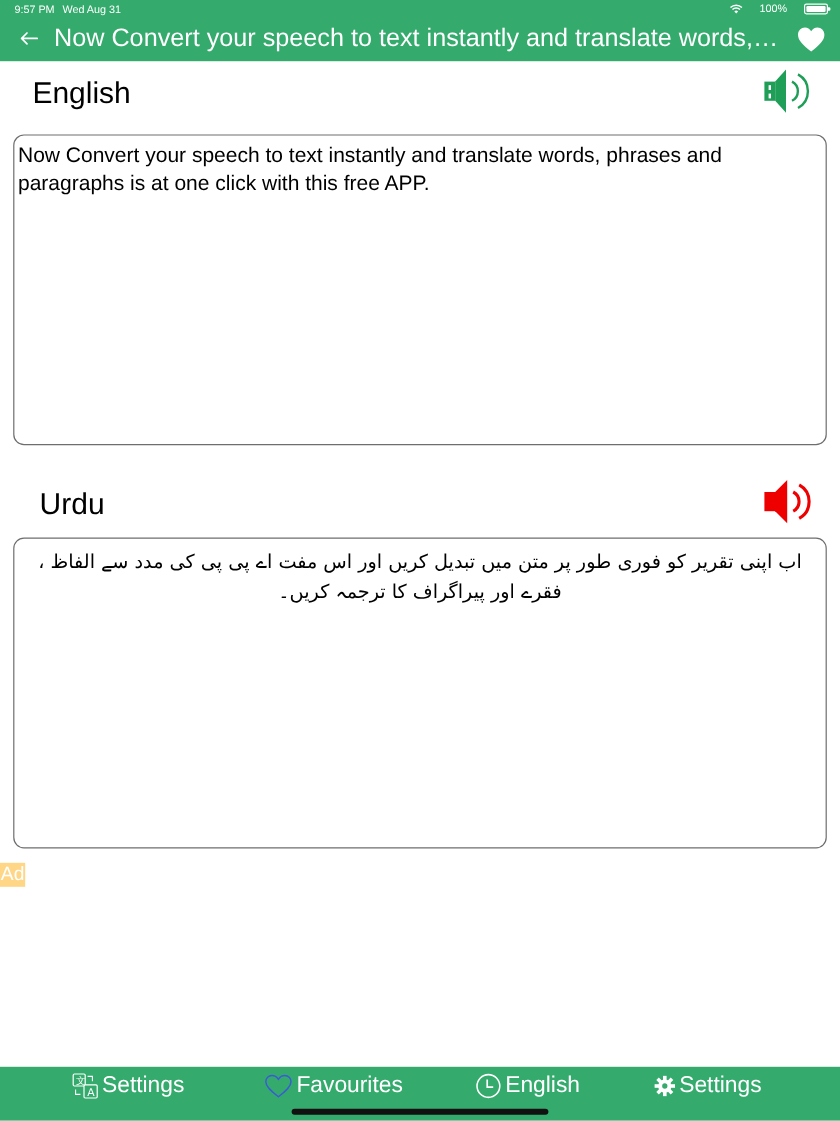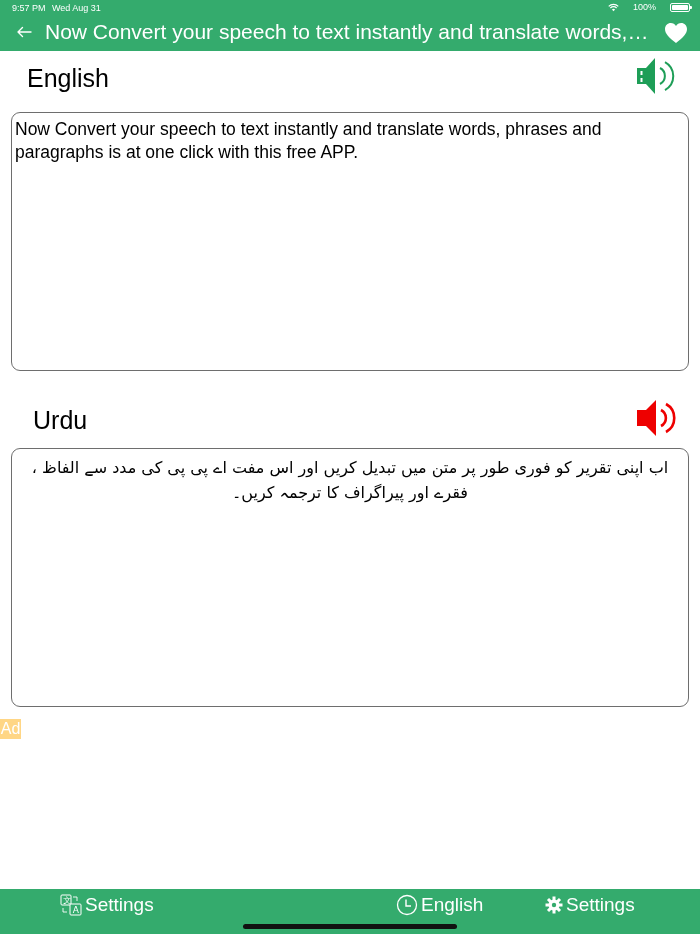--- a/index.html
+++ b/index.html
@@ -166,20 +166,26 @@
     <div class="tab-item" style="left:60px;">
       <svg class="tab-icon" width="22" height="22" viewBox="0 0 22 22">
         <rect x="1" y="1" width="10" height="10" rx="1" stroke="#fff" stroke-width="1" fill="none"></rect>
         <text x="3.3" y="9" font-size="8" fill="#fff" font-family="DejaVu Sans, sans-serif">文</text>
         <rect x="10" y="10" width="11" height="11" rx="1" stroke="#fff" stroke-width="1" fill="#34ab6d"></rect>
         <text x="12.8" y="19" font-size="9" fill="#fff" font-family="DejaVu Sans, sans-serif">A</text>
         <path d="M13 3 h4 v4" stroke="#fff" stroke-width="0.9" fill="none"></path>
         <path d="M3 14 v4 h4" stroke="#fff" stroke-width="0.9" fill="none"></path>
       </svg>
       <span>Settings</span>
+    </div>
+    <div class="tab-item" style="left:220px;">
+      <svg class="tab-icon" width="24" height="20" viewBox="0 0 24 20">
+        <path d="M12 19 C5.5 14 1.5 10.5 1.5 6.5 C1.5 3.5 3.8 1.3 6.6 1.3 C8.8 1.3 10.8 2.6 12 4.4 C13.2 2.6 15.2 1.3 17.4 1.3 C20.2 1.3 22.5 3.5 22.5 6.5 C22.5 10.5 18.5 14 12 19 Z" stroke="#3b5bd6" stroke-width="1.2" fill="none"></path>
+      </svg>
+      <span>Favourites</span>
     </div>
     <div class="tab-item" style="left:396px;">
       <svg class="tab-icon" width="22" height="22" viewBox="0 0 22 22">
         <circle cx="11" cy="11" r="9.5" stroke="#fff" stroke-width="1.3" fill="none"></circle>
         <path d="M10 5.5 V12 H15" stroke="#fff" stroke-width="1.4" fill="none"></path>
       </svg>
       <span>English</span>
     </div>
     <div class="tab-item" style="left:545px;">
       <svg class="tab-icon" width="18" height="18" viewBox="0 0 18 18">

